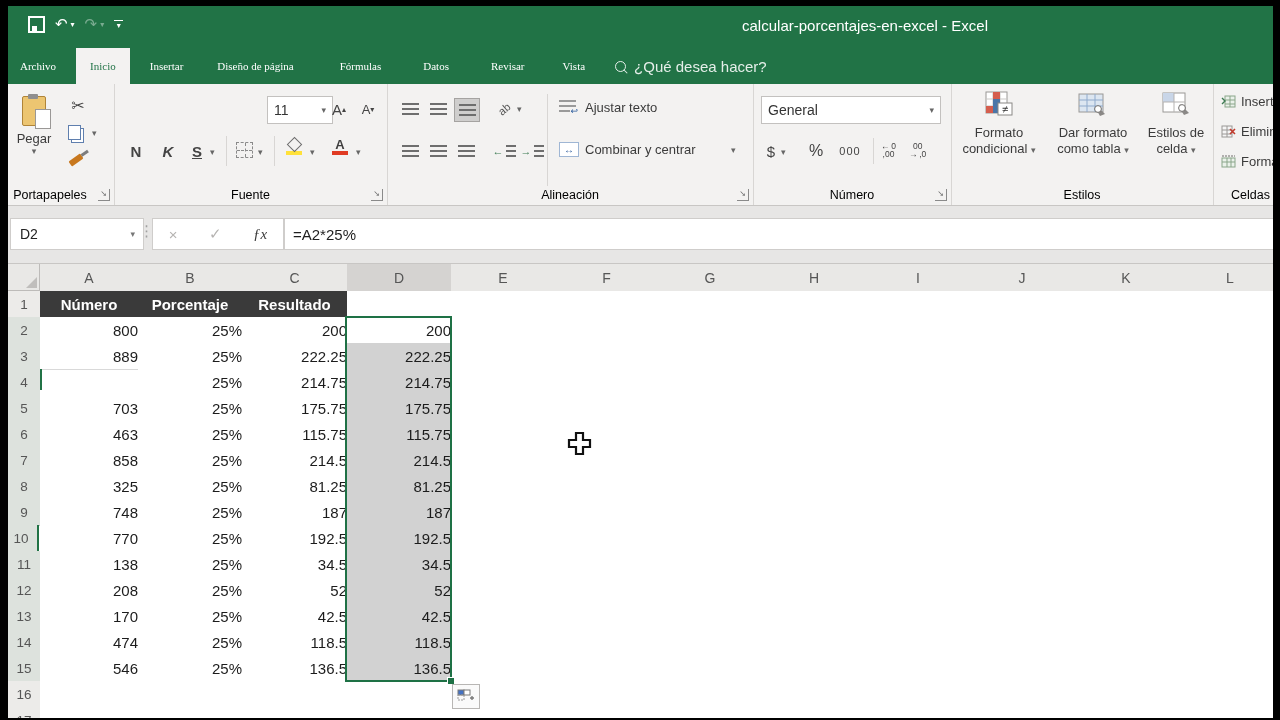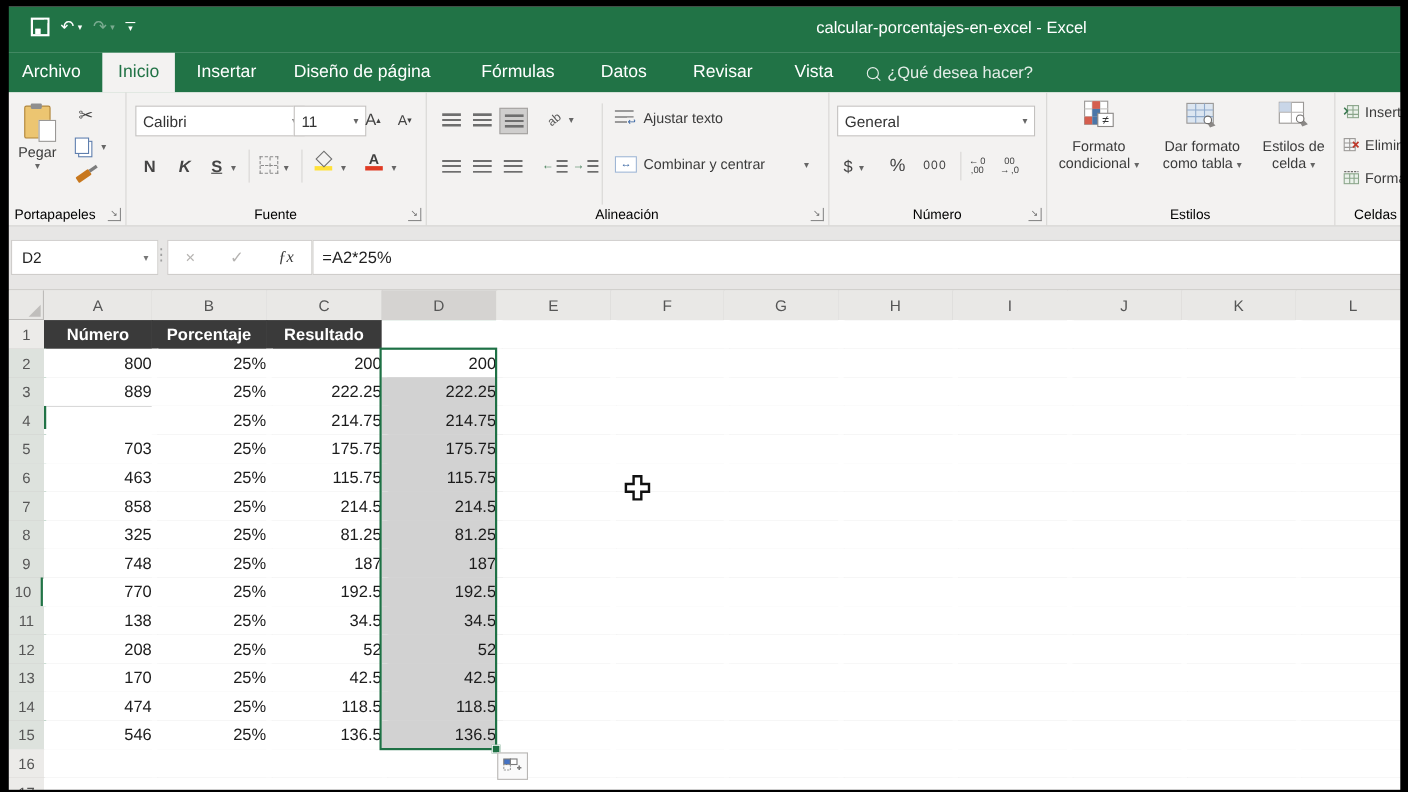--- a/index.html
+++ b/index.html
@@ -20,21 +20,21 @@
   .mini-dd{font-size:8px;margin-left:3px;color:#fff;}
   .dim{opacity:.4;}
   .qat-custom{display:flex;flex-direction:column;align-items:center;line-height:5px;}
   .qat-custom .line{width:9px;border-top:1.6px solid #fff;margin-bottom:2px;}
   .qat-custom .chev{font-size:8px;}
   #title-text{position:absolute;top:11px;left:640px;transform:translateX(-50%);left:865px;
     color:#fff;font-size:15px;white-space:nowrap;}
 
   
   #tabrow{left:0;top:48px;width:1280px;height:36px;background:#217346;display:flex;align-items:stretch;}
-  .rtab{color:#fff;font-size:16px;display:flex;align-items:center;padding:0 14px;margin-left:6px;white-space:nowrap;}
+  .rtab{color:#fff;font-size:11px;display:flex;align-items:center;padding:0 14px;margin-left:6px;white-space:nowrap;font-family:Liberation Serif, serif;}
   .rtab.active{background:#f3f2f1;color:#217346;}
   #tell-me{display:flex;align-items:center;color:rgba(255,255,255,.88);font-size:15px;margin-left:16px;}
   .search-glyph{width:9px;height:9px;border:1.6px solid rgba(255,255,255,.88);border-radius:50%;position:relative;margin-right:8px;}
   .search-glyph:after{content:"";position:absolute;width:5px;border-top:1.6px solid rgba(255,255,255,.88);
     transform:rotate(45deg);left:7px;top:9px;}
 
   
   #ribbon{left:0;top:84px;width:1280px;height:122px;background:#f3f2f1;border-bottom:1px solid #c8c6c4;}
   .rgroup{position:absolute;top:0;height:121px;border-right:1px solid #d8d6d4;}
   .glabel{position:absolute;bottom:3px;left:0;right:0;text-align:center;font-size:12.5px;color:#000000;}
@@ -425,24 +425,20 @@
         </div>
       <span class="dd9 abs" style="left:92px;top:44px;">▾</span>
       <div class="tool" style="left:64px;top:66px;width:24px;height:20px;">
           <span class="fp-brush"></span>
         </div>
       <div class="glabel" style="padding-right:14px;">Portapapeles</div>
       <div class="launcher">↘</div>
     </div>
 
     <div class="rgroup" style="left:114px;width:273px;">
-      <div class="combo" style="left:9px;top:12px;width:140px;">
-        <span>Calibri</span>
-          <span class="dd">▾</span>
-      </div>
       <div class="combo" style="left:153px;top:12px;width:52px;">
         <span>11</span>
           <span class="dd">▾</span>
       </div>
       <div class="tool" style="left:212px;top:12px;width:26px;height:26px;font-size:15px;">A<span style="font-size:8px;vertical-align:top;">▴</span></div>
       <div class="tool" style="left:241px;top:12px;width:26px;height:26px;font-size:13px;">A<span style="font-size:8px;vertical-align:top;">▾</span></div>
       <div class="tool" style="left:10px;top:54px;width:24px;height:26px;font-weight:bold;font-size:15px;">N</div>
       <div class="tool" style="left:42px;top:54px;width:24px;height:26px;font-style:italic;font-weight:bold;font-size:15px;">K</div>
       <div class="tool" style="left:72px;top:54px;width:22px;height:26px;text-decoration:underline;font-weight:bold;font-size:15px;">S</div>
       <span class="dd9 abs" style="left:96px;top:63px;">▾</span>

